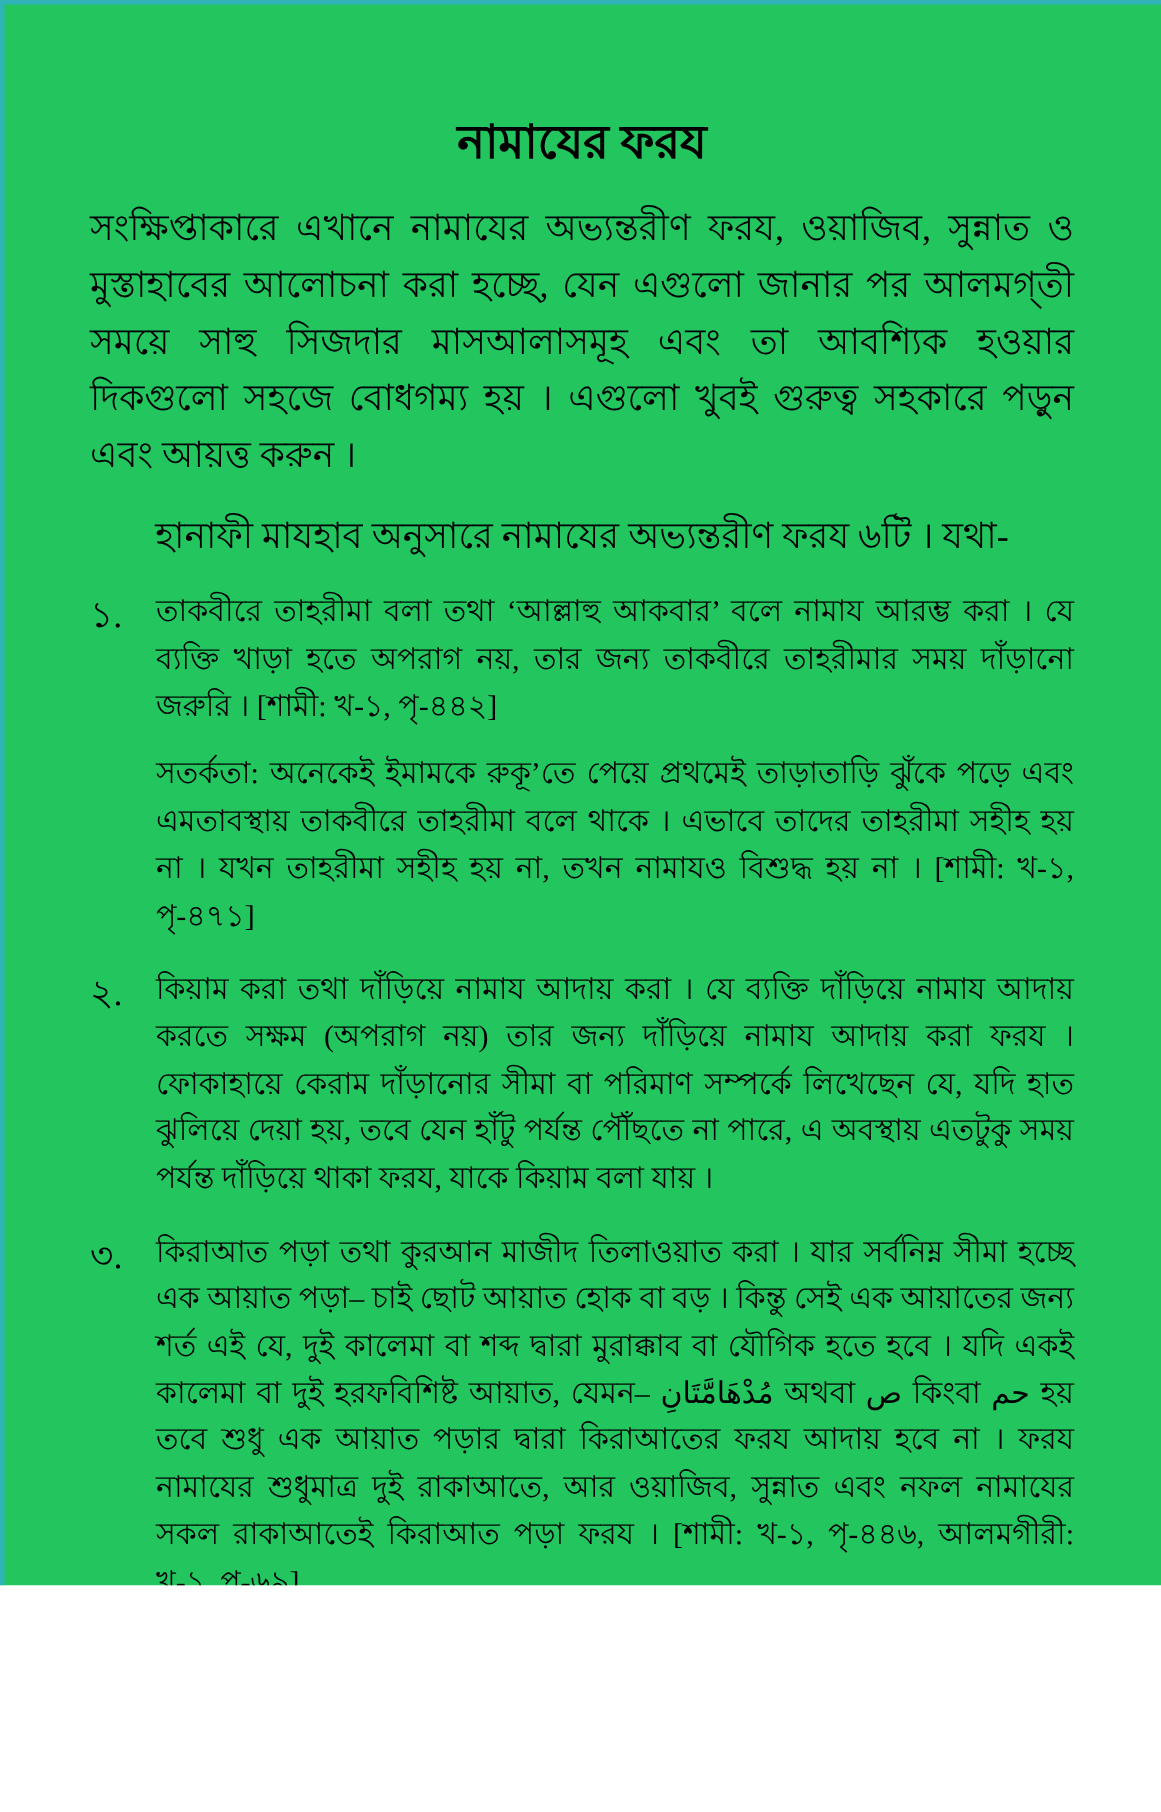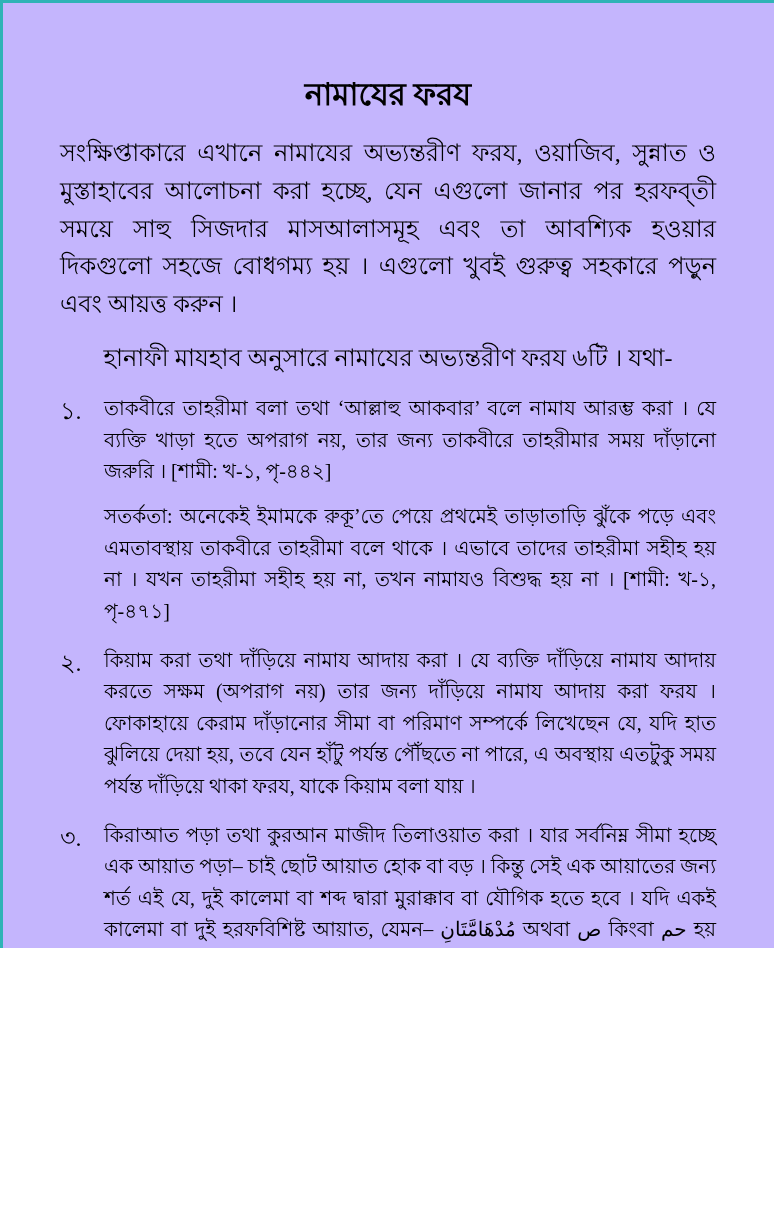--- a/index.html
+++ b/index.html
@@ -3,22 +3,22 @@
 <meta charset="utf-8">
 <style>
   html, body {
     margin: 0;
     padding: 0;
     background: #ffffff;
   }
   .page {
     position: relative;
     width: 774px;
-    height: 948px;
-    background: #c4b5fd;
+    height: 1057px;
+    background: #22c55e;
     color: #000000;
     font-family: "Liberation Serif", "DejaVu Serif", serif;
     overflow: hidden;
     box-sizing: border-box;
   }
   .edge-left {
     position: absolute;
     left: 0; top: 0;
     width: 3px; height: 100%;
     background: #2fb3b6;
@@ -93,21 +93,21 @@
 </head>
 <body>
 
 <div class="page">
   <div class="edge-left"></div>
   <div class="edge-top"></div>
 
   <main class="content">
     <h1 class="title">নামাযের ফরয</h1>
 
-    <p class="body-par">সংক্ষিপ্তাকারে এখানে নামাযের অভ্যন্তরীণ ফরয, ওয়াজিব, সুন্নাত ও মুস্তাহাবের আলোচনা করা হচ্ছে, যেন এগুলো জানার পর হরফব্তী সময়ে সাহু সিজদার মাসআলাসমূহ এবং তা আবশ্যিক হওয়ার দিকগুলো সহজে বোধগম্য হয় । এগুলো খুবই গুরুত্ব সহকারে পড়ুন এবং আয়ত্ত করুন ।</p>
+    <p class="body-par">সংক্ষিপ্তাকারে এখানে নামাযের অভ্যন্তরীণ ফরয, ওয়াজিব, সুন্নাত ও মুস্তাহাবের আলোচনা করা হচ্ছে, যেন এগুলো জানার পর আলমগ্তী সময়ে সাহু সিজদার মাসআলাসমূহ এবং তা আবশ্যিক হওয়ার দিকগুলো সহজে বোধগম্য হয় । এগুলো খুবই গুরুত্ব সহকারে পড়ুন এবং আয়ত্ত করুন ।</p>
 
     <p class="lead-par">হানাফী মাযহাব অনুসারে নামাযের অভ্যন্তরীণ ফরয ৬টি । যথা-</p>
 
     <section class="item">
       <span class="num">১.</span>
       <p>তাকবীরে তাহরীমা বলা তথা ‘আল্লাহু আকবার’ বলে নামায আরম্ভ করা । যে ব্যক্তি খাড়া হতে অপরাগ নয়, তার জন্য তাকবীরে তাহরীমার সময় দাঁড়ানো জরুরি । [শামী: খ-১, পৃ-৪৪২]</p>
       <p>সতর্কতা: অনেকেই ইমামকে রুকূ’তে পেয়ে প্রথমেই তাড়াতাড়ি ঝুঁকে পড়ে এবং এমতাবস্থায় তাকবীরে তাহরীমা বলে থাকে । এভাবে তাদের তাহরীমা সহীহ হয় না । যখন তাহরীমা সহীহ হয় না, তখন নামাযও বিশুদ্ধ হয় না । [শামী: খ-১, পৃ-৪৭১]</p>
     </section>
 
     <section class="item">

